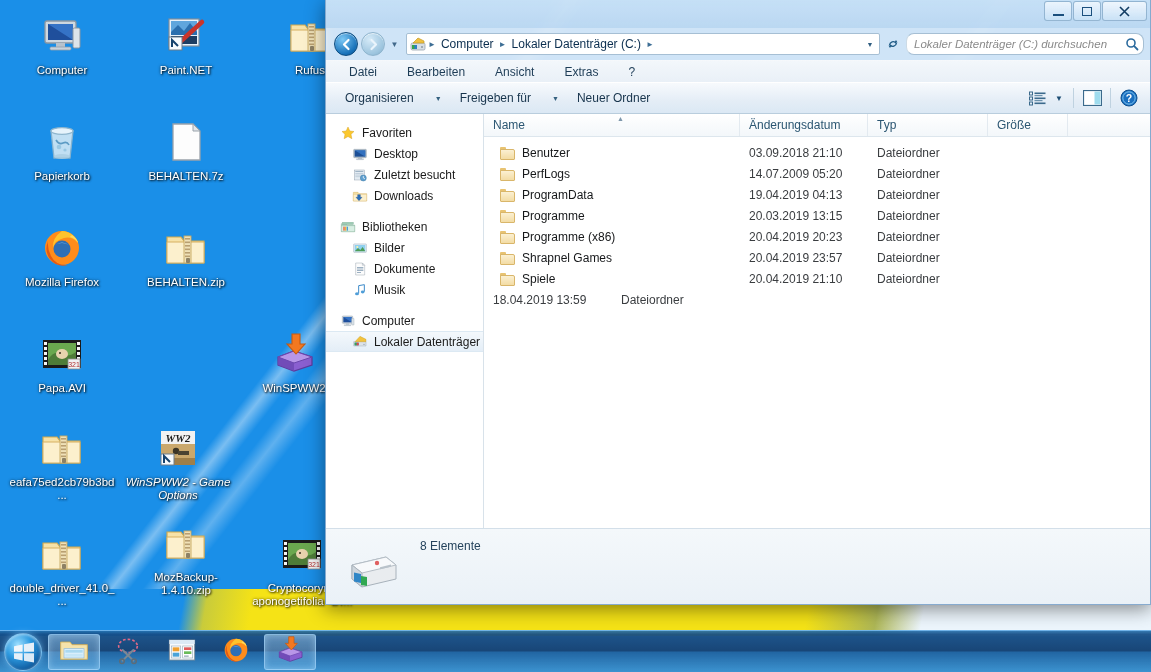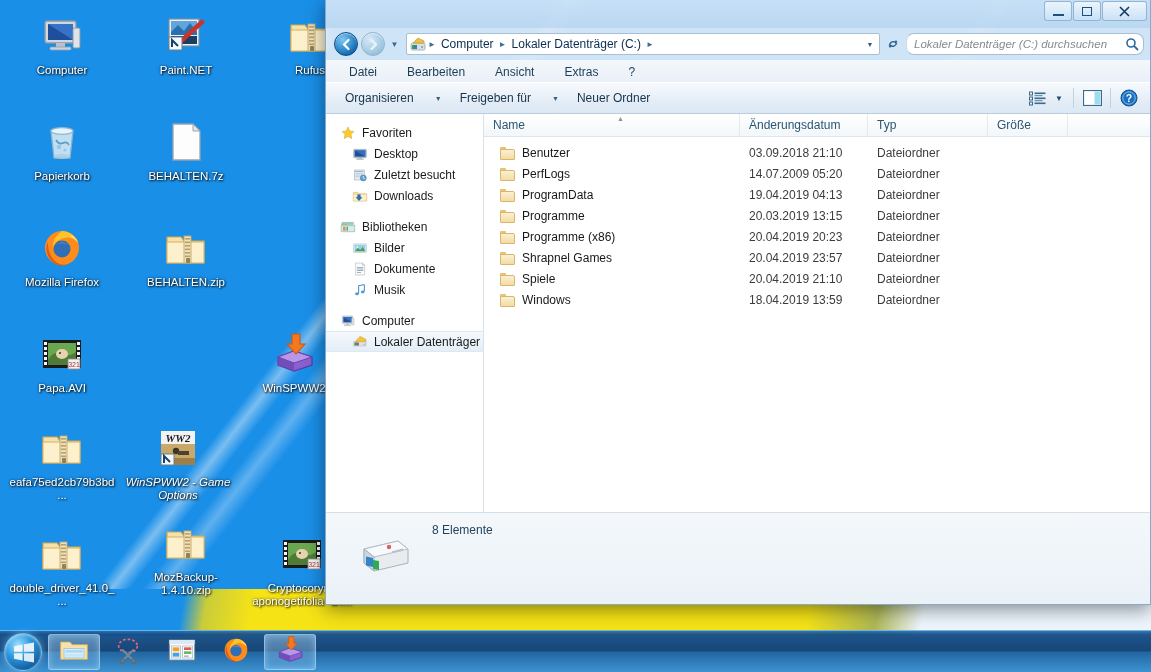--- a/index.html
+++ b/index.html
@@ -330,25 +330,25 @@
   .folder .body {
     position: absolute; left: 0; top: 3px;
     width: 15px; height: 11px;
     background: linear-gradient(to bottom, #fbf0d2, #f3dca4);
     border: 1px solid #d9b66a;
     border-radius: 1px 2px 1px 1px;
   }
 
   
   #status {
-    height: 92px; flex: none;
+    height: 76px; flex: none;
     background: linear-gradient(to bottom, #f4f8fb, #eaf1f7);
     border-top: 1px solid #d3dfe9;
     display: flex; align-items: flex-start;
-    padding: 6px 0 0 12px;
+    padding: 6px 0 0 0;
     position: relative;
   }
   #status .drive-ic {
     width: 52px; height: 44px;
     margin: 14px 0 0 20px;
     position: relative; flex: none;
   }
   #status .stext {
     font-size: 12px; color: #25435c;
     margin: 4px 0 0 22px;
@@ -956,27 +956,20 @@
                   <span class="tab"></span>
                   <span class="body"></span>
                 </span>
                 <span>Spiele</span>
               </div>
               <div class="cell c-date">20.04.2019 21:10</div>
               <div class="cell c-type">Dateiordner</div>
               <div class="cell c-size"></div>
             </div>
             <div class="frow">
-              <div class="cell c-name">
-                <span class="folder">
-                  <span class="tab"></span>
-                  <span class="body"></span>
-                </span>
-                <span>Windows</span>
-              </div>
               <div class="cell c-date">18.04.2019 13:59</div>
               <div class="cell c-type">Dateiordner</div>
               <div class="cell c-size"></div>
             </div>
           </div>
       </div>
     </div>
 
     <div id="status">
       <div class="drive-ic">

